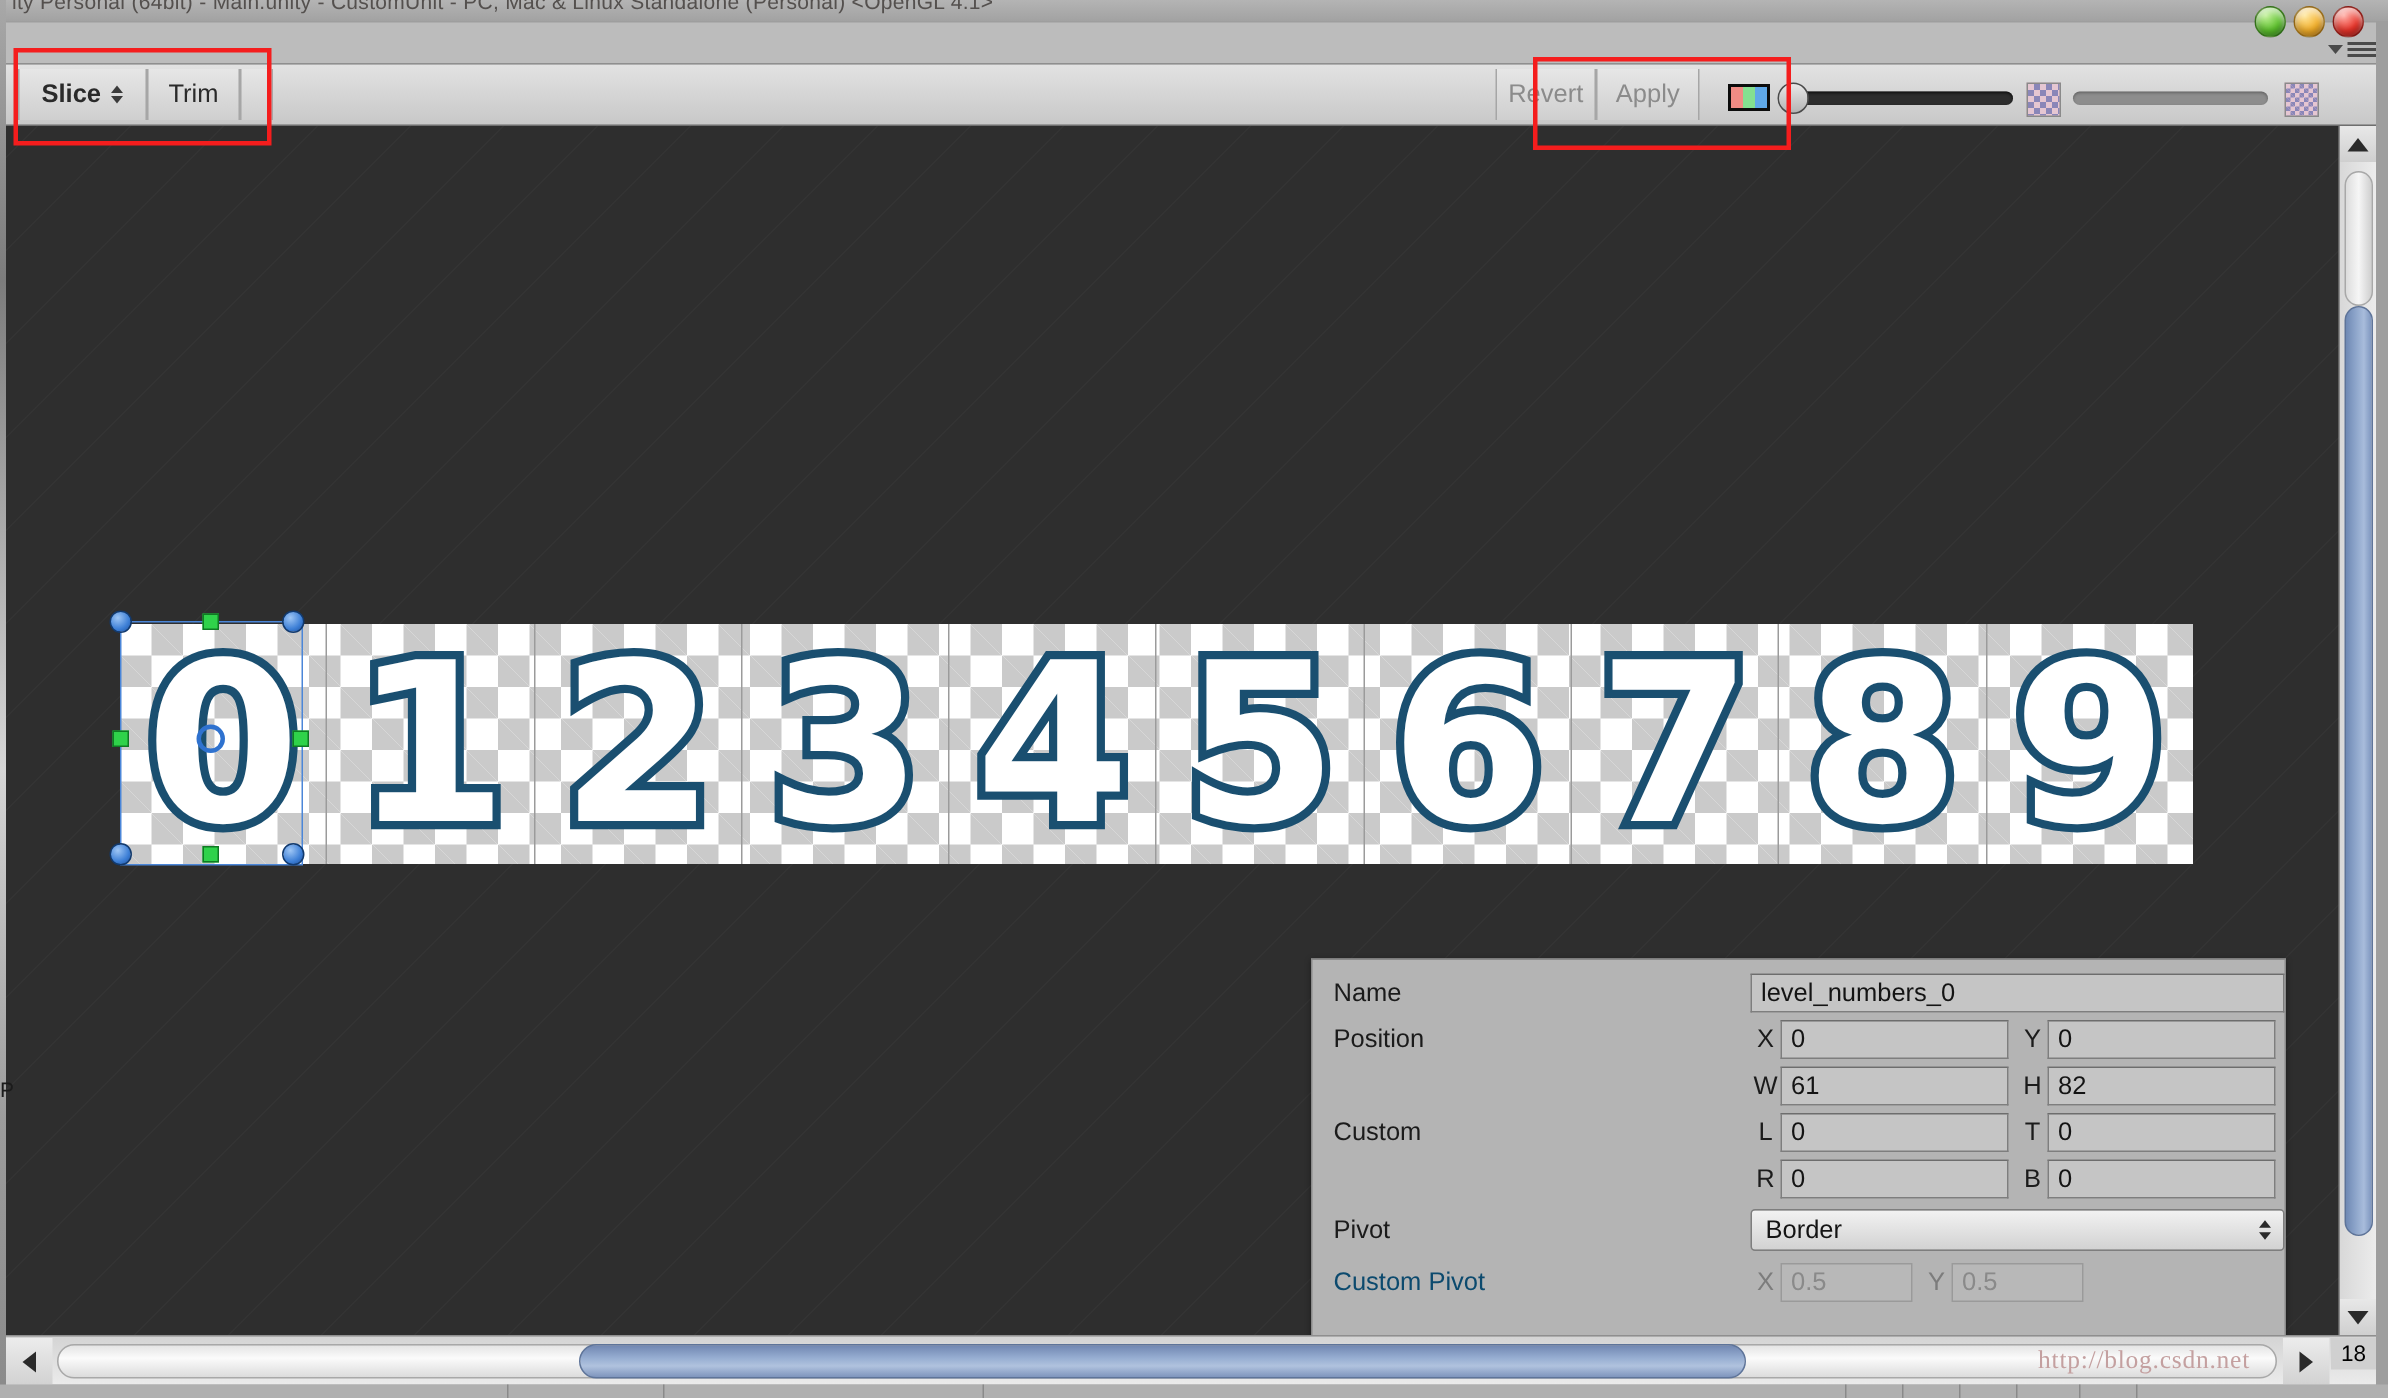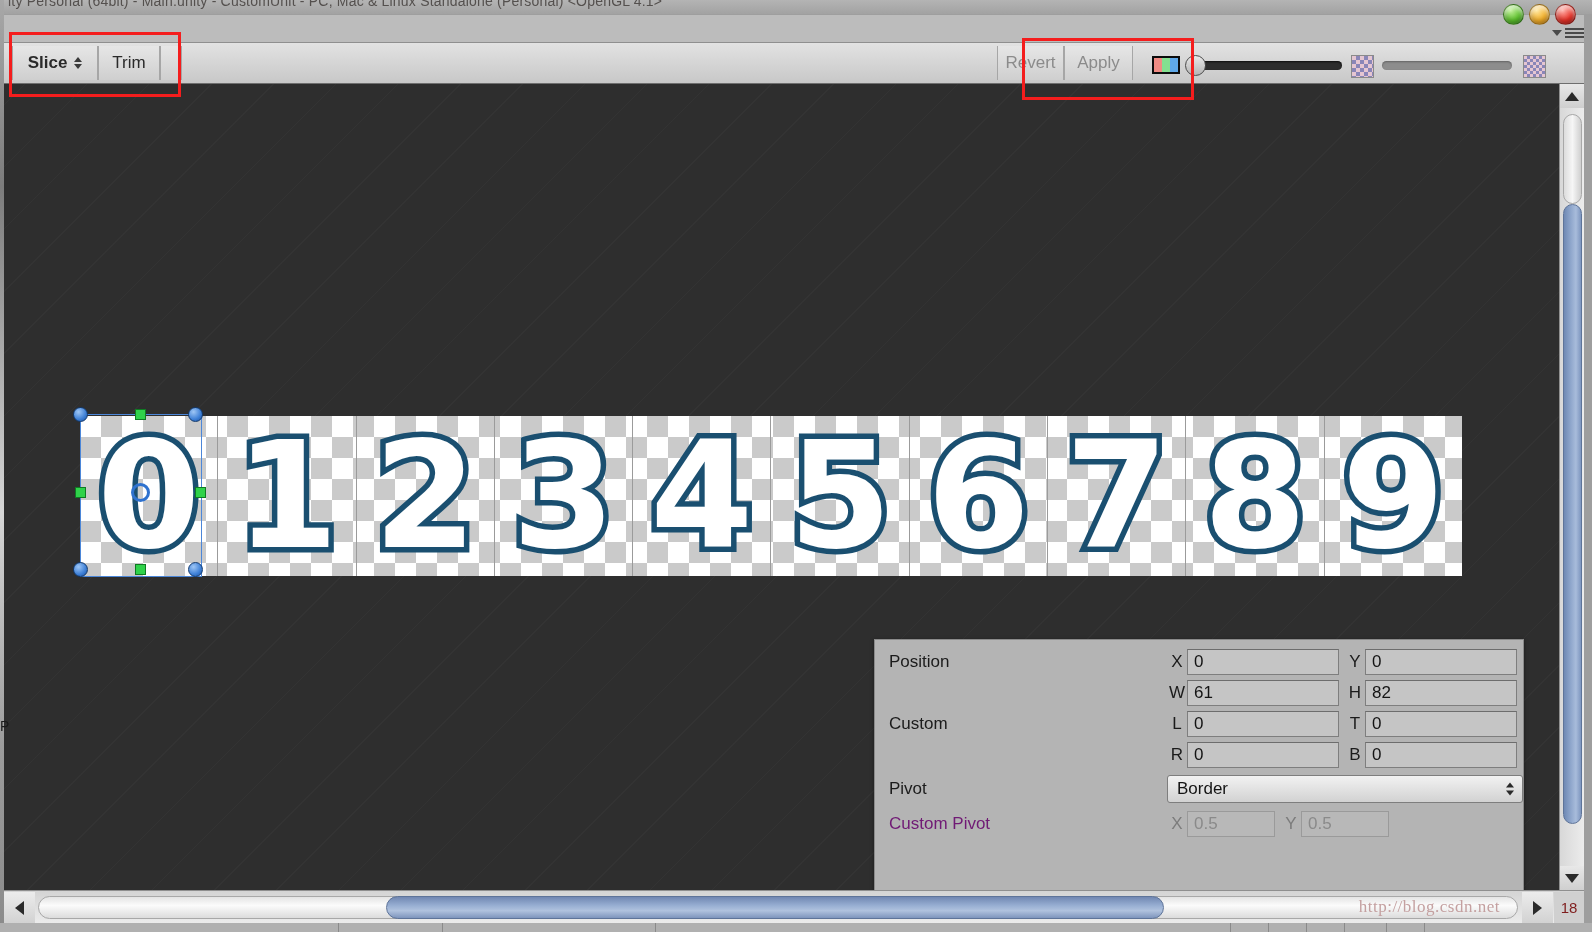--- a/index.html
+++ b/index.html
@@ -305,21 +305,21 @@
     align-items: center;
     height: 31px;
     padding-left: 14px;
   }
   .sp-label {
     font-size: 17px;
     color: #1b1b1b;
     width: 278px;
     flex: none;
   }
-  .sp-label.muted { color: #701a75; }
+  .sp-label.muted { color: #0c4a6e; }
   .sp-axis {
     font-size: 17px;
     color: #1b1b1b;
     width: 20px;
     text-align: center;
     flex: none;
   }
   .sp-axis.muted { color: #7c7c7c; }
   .field {
     height: 26px;
@@ -474,24 +474,24 @@
     right: 84px; top: 6px;
     font-family: "Liberation Serif", serif;
     font-size: 17px;
     color: #c4a0a0;
     letter-spacing: 0.5px;
     user-select: none;
   }
   .hs-corner {
     position: absolute;
     right: 0; top: 1px;
-    width: 30px; height: 31px;
+    width: 30px; height: 21px;
     background: #d0d0d0;
     display: flex; align-items: center; justify-content: center;
-    font-size: 15px; color: #7f1d1d;
+    font-size: 15px; color: #000000;
   }
 
   
   .left-sliver {
     position: absolute;
     left: 0; top: 0; width: 4px; height: 932px;
     background: linear-gradient(#a8a8a8, #7c7c7c 20%, #d6d6d6 55%, #9c9c9c 80%, #8a8a8a);
     z-index: 30;
   }
   .left-sliver-letter {
@@ -629,20 +629,24 @@
       <div class="handle-c" style="left:184px; top:478px;"></div>
       <div class="handle-e" style="left:131px; top:325px;"></div>
       <div class="handle-e" style="left:131px; top:480px;"></div>
       <div class="handle-e" style="left:71px;  top:403px;"></div>
       <div class="handle-e" style="left:191px; top:403px;"></div>
       <div class="pivot-ring" style="left:127px; top:399px;"></div>
 
       <div class="sprite-panel">
         <div class="sp-body">
 
+          <div class="sp-row">
+            <span class="sp-label">Name</span>
+            <span class="field wide">level_numbers_0</span>
+          </div>
 
           <div class="sp-row">
             <span class="sp-label">Position</span>
             <span class="sp-axis">X</span>
             <span class="field half">0</span>
             <span class="gap6"></span>
             <span class="sp-axis">Y</span>
             <span class="field half">0</span>
           </div>
 

